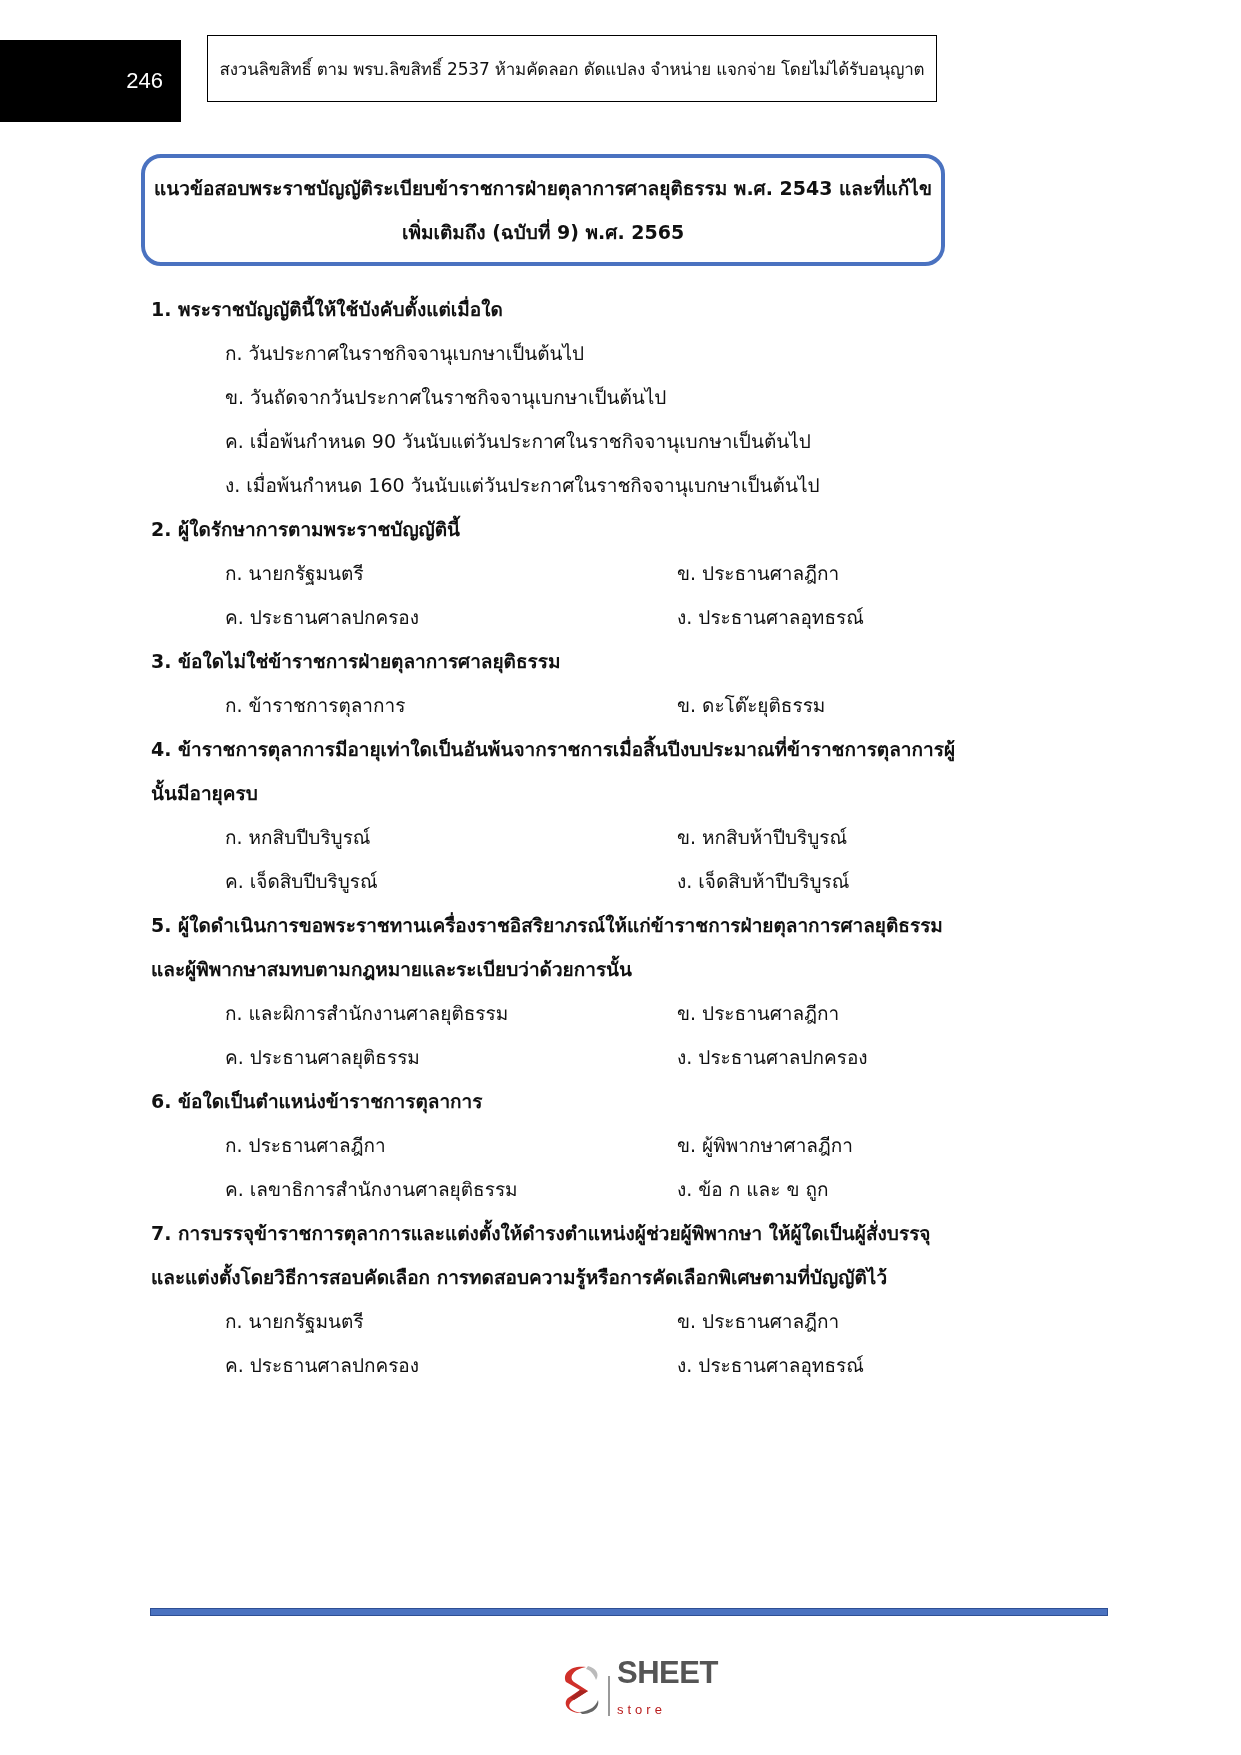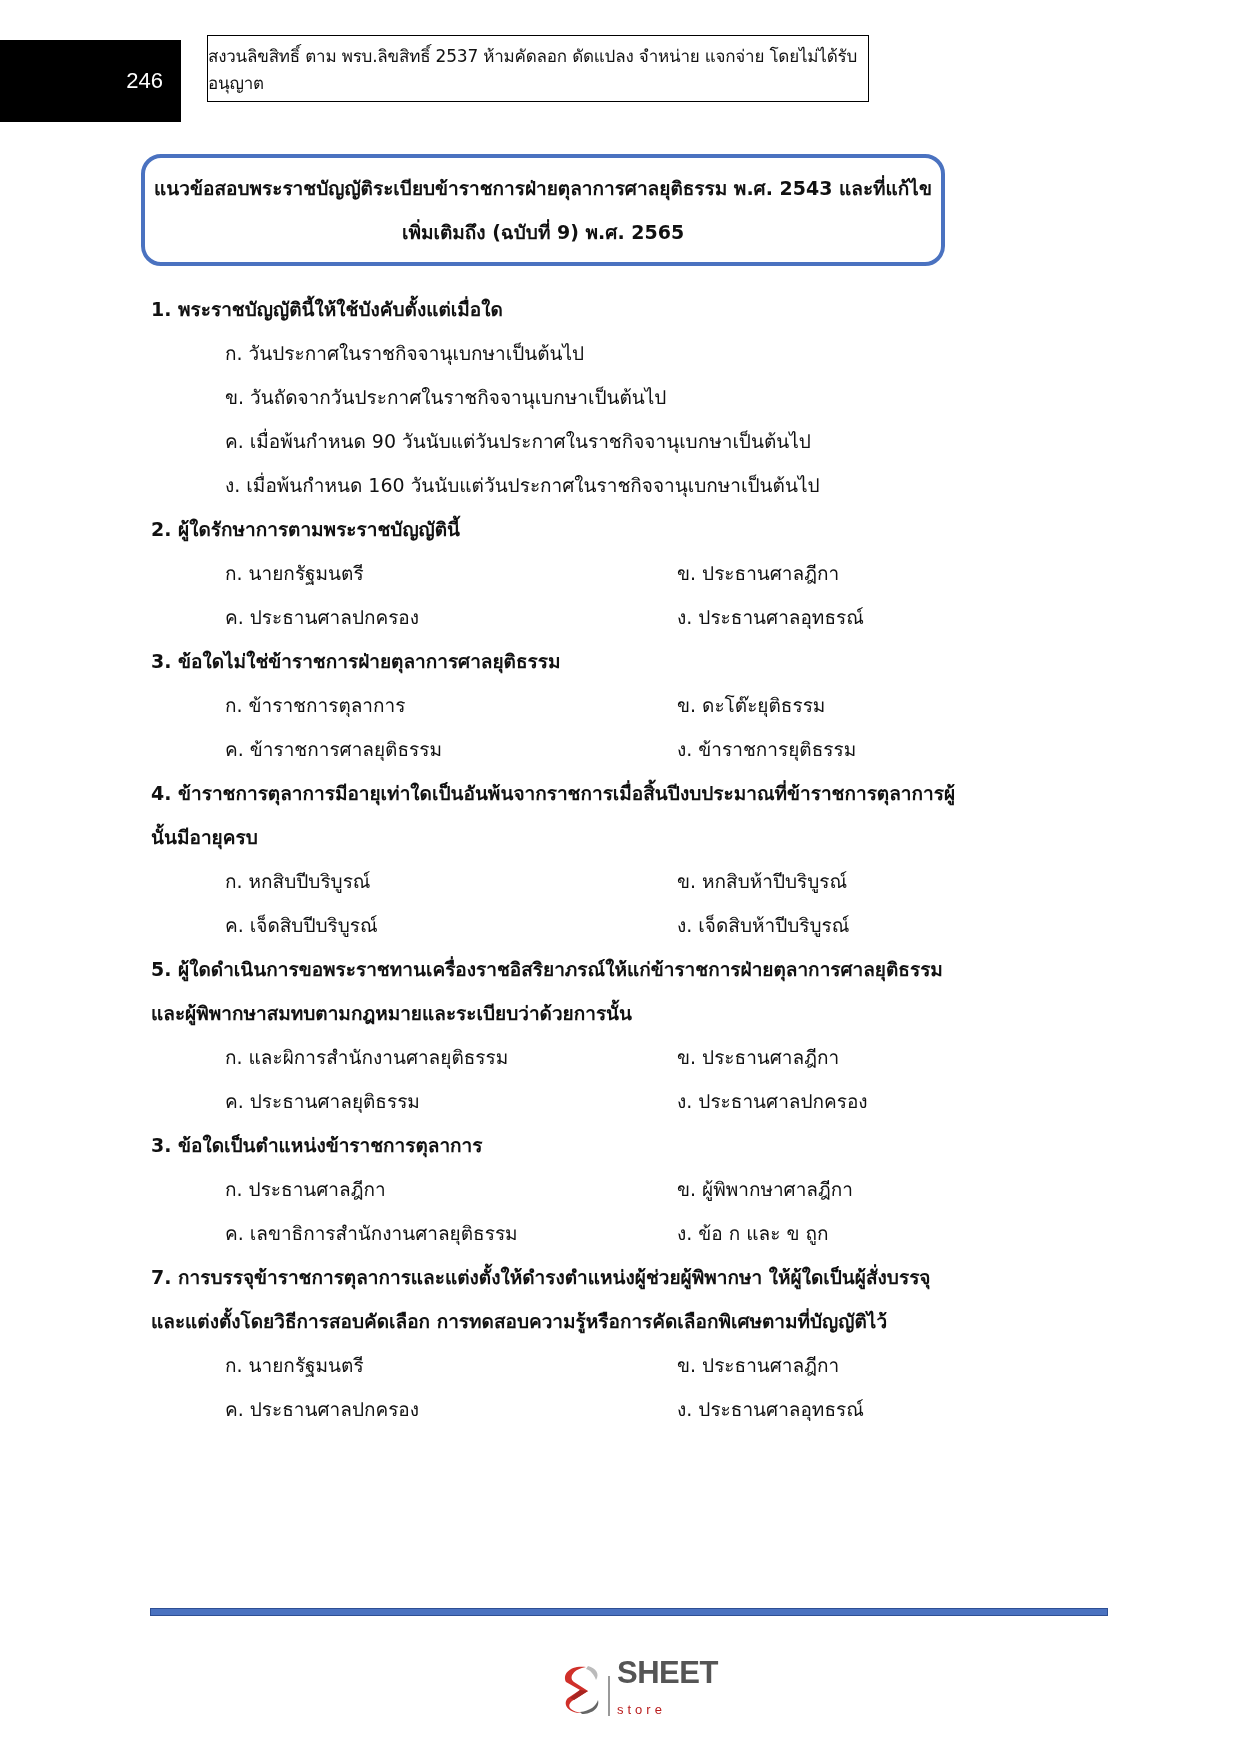--- a/index.html
+++ b/index.html
@@ -10,21 +10,21 @@
   }
   .page-num-block {
     position: absolute; left: 0; top: 40px; width: 181px; height: 82px;
     background: #000; color: #fff;
     display: flex; align-items: center; justify-content: flex-end;
     padding-right: 18px; box-sizing: border-box;
     font-family: "Liberation Sans Narrow", "Liberation Sans", sans-serif;
     font-size: 22px;
   }
   .copyright-box {
-    position: absolute; left: 207px; top: 35px; width: 662px; height: 67px;
+    position: absolute; left: 207px; top: 35px; width: 730px; height: 67px;
     border: 1.5px solid #000; box-sizing: border-box;
     display: flex; align-items: center; justify-content: center;
     font-size: 17px; letter-spacing: -0.2px;
   }
   .title-box {
     position: absolute; left: 141px; top: 154px; width: 804px; height: 112px;
     border: 4px solid #4a72c0; border-radius: 20px; box-sizing: border-box;
     display: flex; flex-direction: column; align-items: center; justify-content: center;
     font-weight: bold; font-size: 19px; line-height: 44px; text-align: center;
   }
@@ -90,24 +90,20 @@
       <span>ง. ประธานศาลอุทธรณ์</span>
     </div>
   </div>
 
   <div>
     <p class="q">3. ข้อใดไม่ใช่ข้าราชการฝ่ายตุลาการศาลยุติธรรม</p>
     <div class="opt-line">
       <span class="opt-col">ก. ข้าราชการตุลาการ</span>
       <span>ข. ดะโต๊ะยุติธรรม</span>
     </div>
-    <div class="opt-line">
-      <span class="opt-col">ค. ข้าราชการศาลยุติธรรม</span>
-      <span>ง. ข้าราชการยุติธรรม</span>
-    </div>
   </div>
 
   <div>
     <p class="q">4. ข้าราชการตุลาการมีอายุเท่าใดเป็นอันพ้นจากราชการเมื่อสิ้นปีงบประมาณที่ข้าราชการตุลาการผู้</p>
     <p class="q">นั้นมีอายุครบ</p>
     <div class="opt-line">
       <span class="opt-col">ก. หกสิบปีบริบูรณ์</span>
       <span>ข. หกสิบห้าปีบริบูรณ์</span>
     </div>
     <div class="opt-line">
@@ -123,21 +119,21 @@
       <span class="opt-col">ก. และผิการสำนักงานศาลยุติธรรม</span>
       <span>ข. ประธานศาลฎีกา</span>
     </div>
     <div class="opt-line">
       <span class="opt-col">ค. ประธานศาลยุติธรรม</span>
       <span>ง. ประธานศาลปกครอง</span>
     </div>
   </div>
 
   <div>
-    <p class="q">3. ข้อใดเป็นตำแหน่งข้าราชการตุลาการ</p>
+    <p class="q">6. ข้อใดเป็นตำแหน่งข้าราชการตุลาการ</p>
     <div class="opt-line">
       <span class="opt-col">ก. ประธานศาลฎีกา</span>
       <span>ข. ผู้พิพากษาศาลฎีกา</span>
     </div>
     <div class="opt-line">
       <span class="opt-col">ค. เลขาธิการสำนักงานศาลยุติธรรม</span>
       <span>ง. ข้อ ก และ ข ถูก</span>
     </div>
   </div>
 

